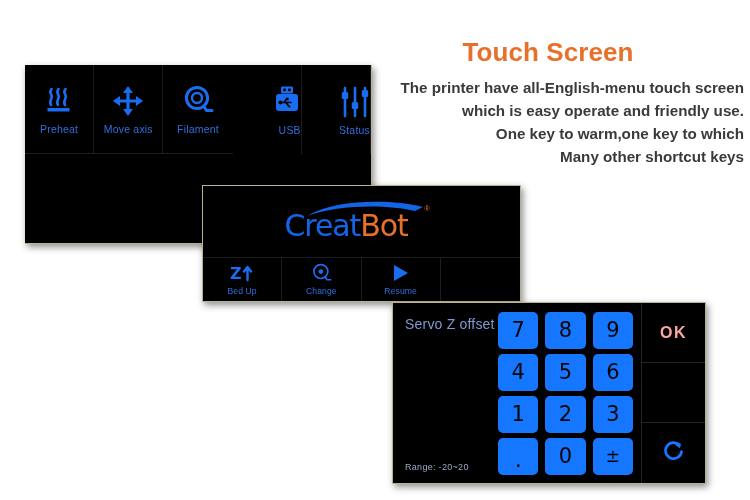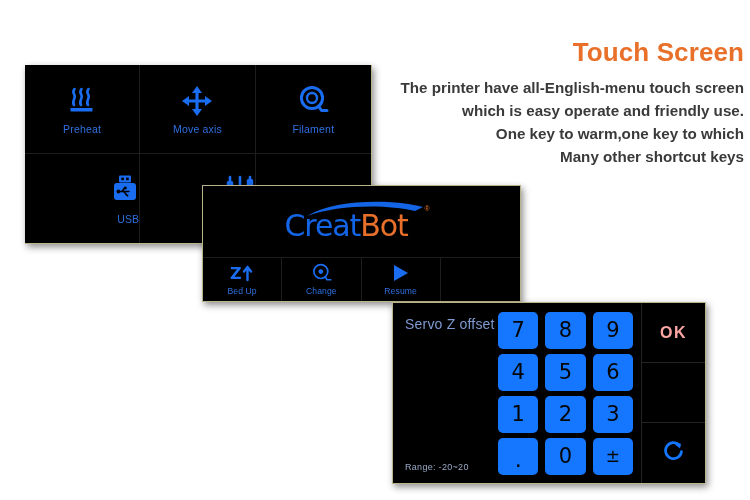--- a/index.html
+++ b/index.html
@@ -24,20 +24,21 @@
     width: 392px;
     text-align: right;
   }
   #copy-title {
     color: #E8702A;
     font-size: 26px;
     font-weight: bold;
     letter-spacing: 0.1px;
     line-height: 1.12;
     margin: 0 0 9px 0;
+    text-align: center;
   }
   .copy-line {
     color: #3a3a3a;
     font-size: 15.2px;
     font-weight: bold;
     line-height: 1.52;
     white-space: nowrap;
   }
 
   
@@ -52,21 +53,21 @@
   #panel-menu {
     left: 25px;
     top: 65px;
     width: 347px;
     height: 179px;
     border-right: 1px solid #b9b38c;
     border-bottom: 1px solid #b9b38c;
   }
   #menu-grid {
     display: grid;
-    grid-template-columns: repeat(3, 1fr);
+    grid-template-columns: repeat(5, 1fr);
     grid-template-rows: repeat(2, 1fr);
     width: 100%;
     height: 100%;
   }
   .menu-cell {
     display: flex;
     flex-direction: column;
     align-items: center;
     justify-content: center;
     border-right: 1px solid #1d1d1d;

